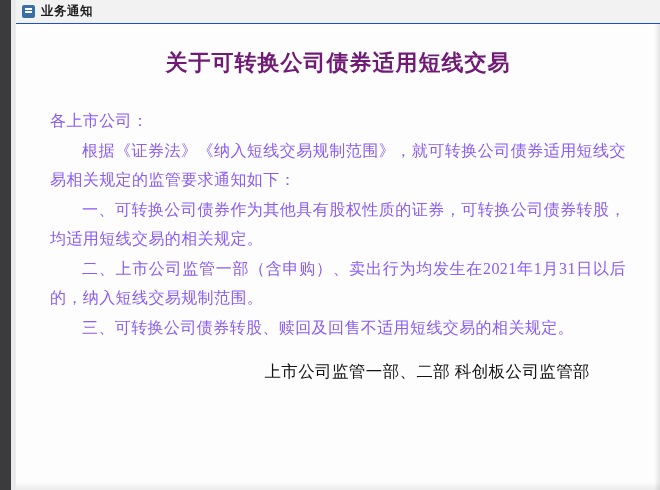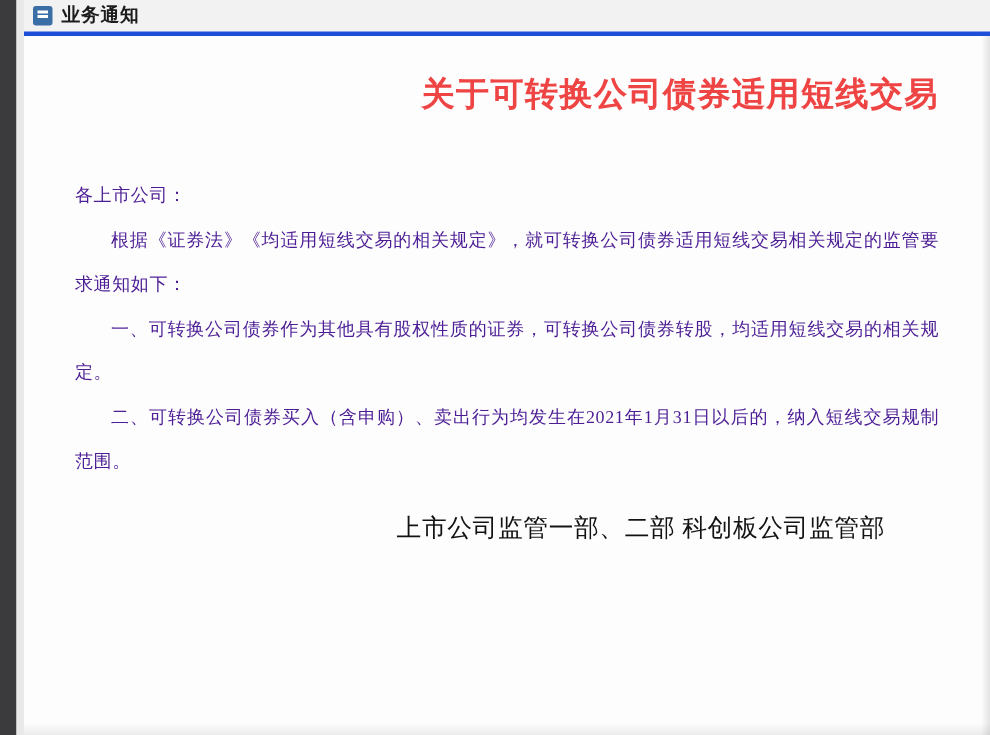--- a/index.html
+++ b/index.html
@@ -39,21 +39,21 @@
     background: #e9e9ea;
   }
   
   .header-bar {
     position: absolute;
     left: 16px;
     top: 0;
     width: 644px;
     height: 24px;
     background: #f2f2f2;
-    border-bottom: 3px solid #1d4ed8;
+    border-bottom: 1px solid #1d4ed8;
     display: flex;
     align-items: center;
     padding-left: 6px;
     box-sizing: border-box;
   }
   .header-icon {
     width: 13px;
     height: 13px;
     background: #3a6ea5;
     border-radius: 2px;
@@ -83,37 +83,37 @@
     position: absolute;
     left: 16px;
     top: 24px;
     width: 644px;
     height: 466px;
     background: #fdfdfd;
     box-sizing: border-box;
     padding: 0 34px;
   }
   .doc-title {
-    text-align: right;
+    text-align: center;
     font-size: 22px;
     font-weight: bold;
-    color: #ef4444;
+    color: #701a75;
     line-height: 34px;
     margin-top: 22px;
     letter-spacing: 1px;
     font-family: "Liberation Serif", "DejaVu Serif", serif;
   }
   .doc-title .line2 {
     display: block;
   }
   .body-text {
-    margin-top: 36px;
-    font-size: 12px;
+    margin-top: 26px;
+    font-size: 16px;
     line-height: 29px;
-    color: #4c1d95;
+    color: #8b5cf6;
     letter-spacing: 0.4px;
     text-align: justify;
   }
   .para {
     margin: 0 0 1px 0;
   }
   .indent {
     text-indent: 2em;
   }
   .signature {
@@ -162,23 +162,24 @@
   </div>
 
   <div class="doc">
 
     <div class="doc-title">
       <span>关于可转换公司债券适用短线交易</span>
     </div>
 
     <div class="body-text">
       <p class="para">各上市公司：</p>
-      <p class="para indent">根据《证券法》《均适用短线交易的相关规定》，就可转换公司债券适用短线交易相关规定的监管要求通知如下：</p>
+      <p class="para indent">根据《证券法》《纳入短线交易规制范围》，就可转换公司债券适用短线交易相关规定的监管要求通知如下：</p>
       <p class="para indent">一、可转换公司债券作为其他具有股权性质的证券，可转换公司债券转股，均适用短线交易的相关规定。</p>
-      <p class="para indent">二、可转换公司债券买入（含申购）、卖出行为均发生在2021年1月31日以后的，纳入短线交易规制范围。</p>
+      <p class="para indent">二、上市公司监管一部（含申购）、卖出行为均发生在2021年1月31日以后的，纳入短线交易规制范围。</p>
+      <p class="para indent">三、可转换公司债券转股、赎回及回售不适用短线交易的相关规定。</p>
     </div>
 
     <div class="signature">
       <span class="sig-line">上市公司监管一部、二部  科创板公司监管部</span>
 
     </div>
 
   </div>
 
   <div class="edge-shadow-right"></div>

